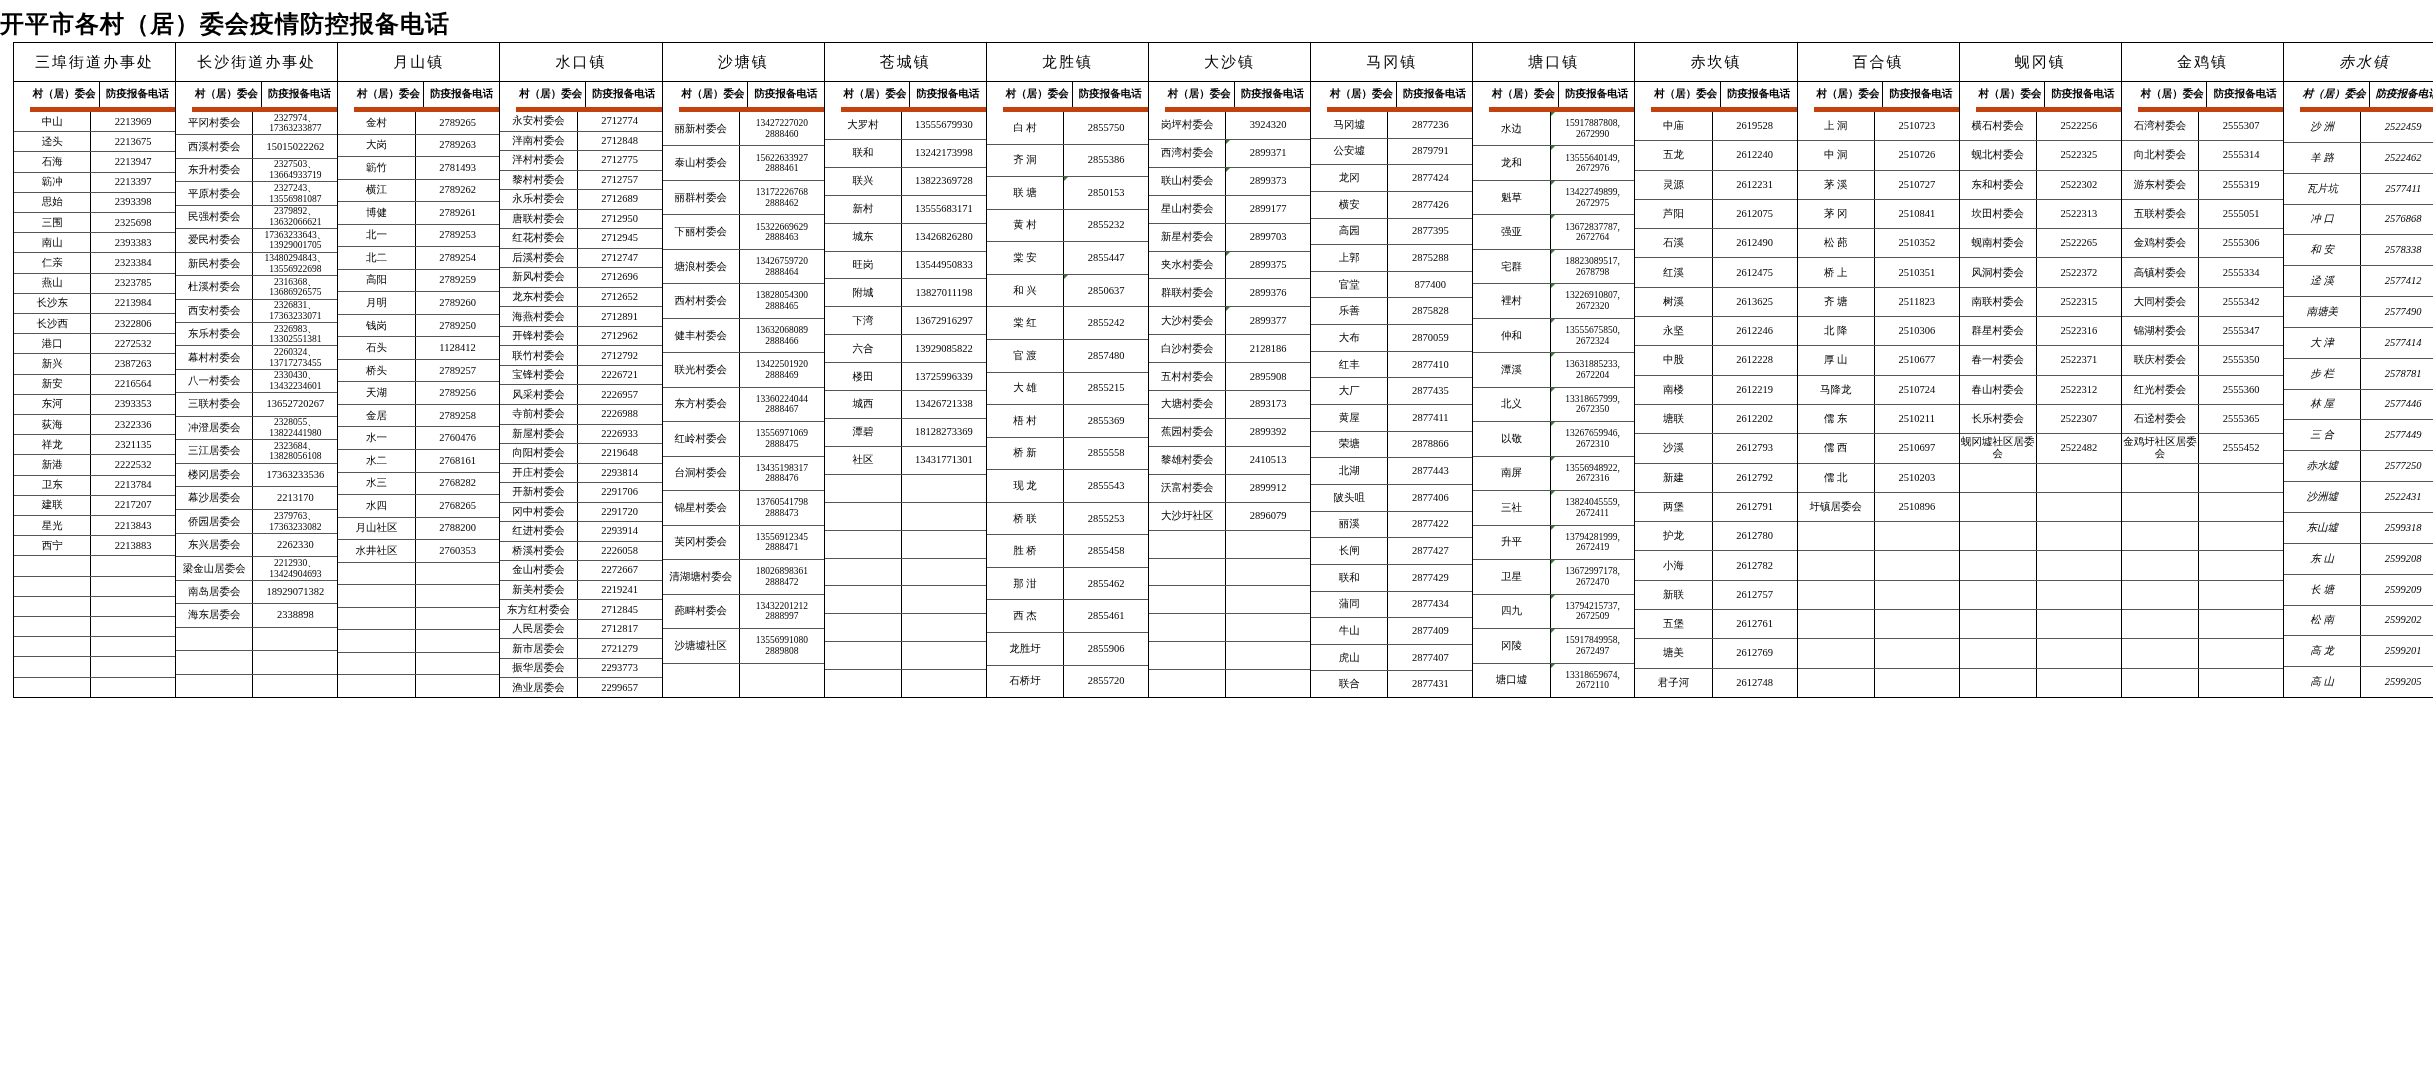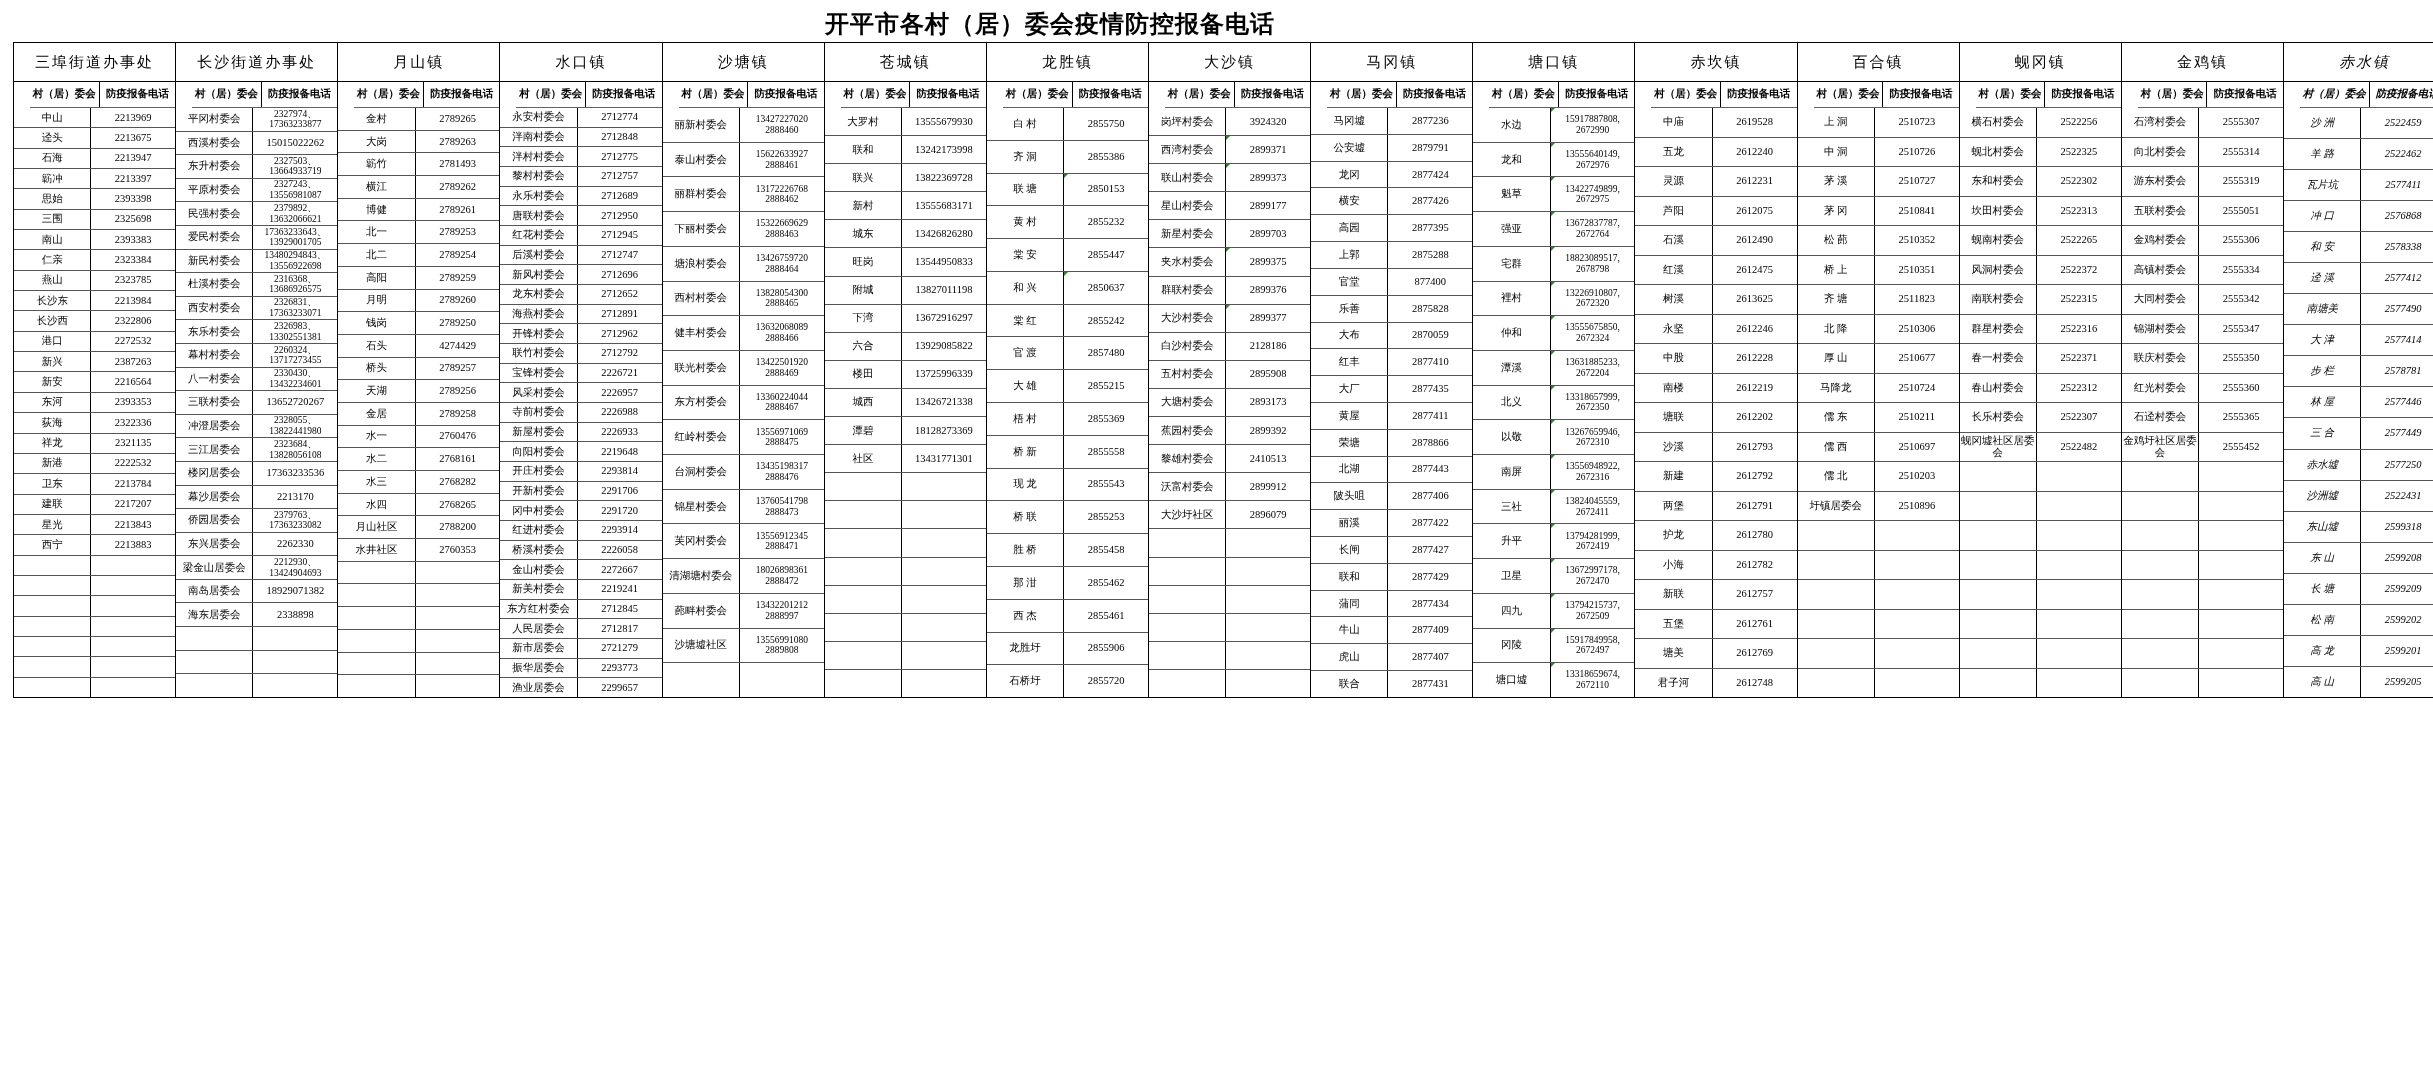--- a/index.html
+++ b/index.html
@@ -1,27 +1,27 @@
 <!DOCTYPE html>
 <html><head>
 <meta charset="utf-8">
 <style>
   html,body{margin:0;padding:0;background:#ffffff;}
   body{width:2433px;height:1080px;position:relative;
        font-family:"Liberation Serif","DejaVu Serif",serif;color:#000;}
-  .title{position:absolute;top:8px;left:0;width:2100px;text-align:center;
+  .title{position:absolute;top:8px;left:0;width:2100px;text-align:left;
          font-size:24px;font-weight:bold;letter-spacing:1px;}
   .table{position:absolute;top:42px;left:13px;width:2433px;height:656px;
          display:flex;border:1px solid #000;box-sizing:border-box;background:#fff;}
   .group{flex:1 1 0;display:flex;flex-direction:column;border-right:1px solid #000;
          box-sizing:border-box;min-width:0;}
   .group:last-child{border-right:none;font-style:italic;}
   .town{height:38px;flex:0 0 38px;display:flex;align-items:center;justify-content:center;
         font-size:15px;border-bottom:1px solid #000;letter-spacing:2px;}
-  .subhead{height:25px;flex:0 0 25px;display:flex;border-bottom:1px solid #c2410c;
+  .subhead{height:25px;flex:0 0 25px;display:flex;border-bottom:5px solid #c2410c;
            font-weight:bold;font-size:11px;margin-left:16px;}
   .rows{flex:1 1 auto;display:flex;flex-direction:column;}
   .row{flex:1 1 0;display:flex;border-bottom:1px solid #555;min-height:0;}
   .row:last-child{border-bottom:none;}
   .c1{width:48%;border-right:1px solid #000;box-sizing:border-box;}
   .c2{flex:1 1 auto;position:relative;}
   .cell{display:flex;align-items:center;justify-content:center;text-align:center;
         font-size:10.5px;line-height:1.15;white-space:pre-line;overflow:hidden;
         padding:0 1px;box-sizing:border-box;min-width:0;}
   .cell.two{font-size:9.5px;line-height:1.12;}
@@ -324,21 +324,21 @@
         <div class="row">
           <div class="cell c1">月明</div>
           <div class="cell c2">2789260</div>
         </div>
         <div class="row">
           <div class="cell c1">钱岗</div>
           <div class="cell c2">2789250</div>
         </div>
         <div class="row">
           <div class="cell c1">石头</div>
-          <div class="cell c2">4274429</div>
+          <div class="cell c2">1128412</div>
         </div>
         <div class="row">
           <div class="cell c1">桥头</div>
           <div class="cell c2">2789257</div>
         </div>
         <div class="row">
           <div class="cell c1">天湖</div>
           <div class="cell c2">2789256</div>
         </div>
         <div class="row">

